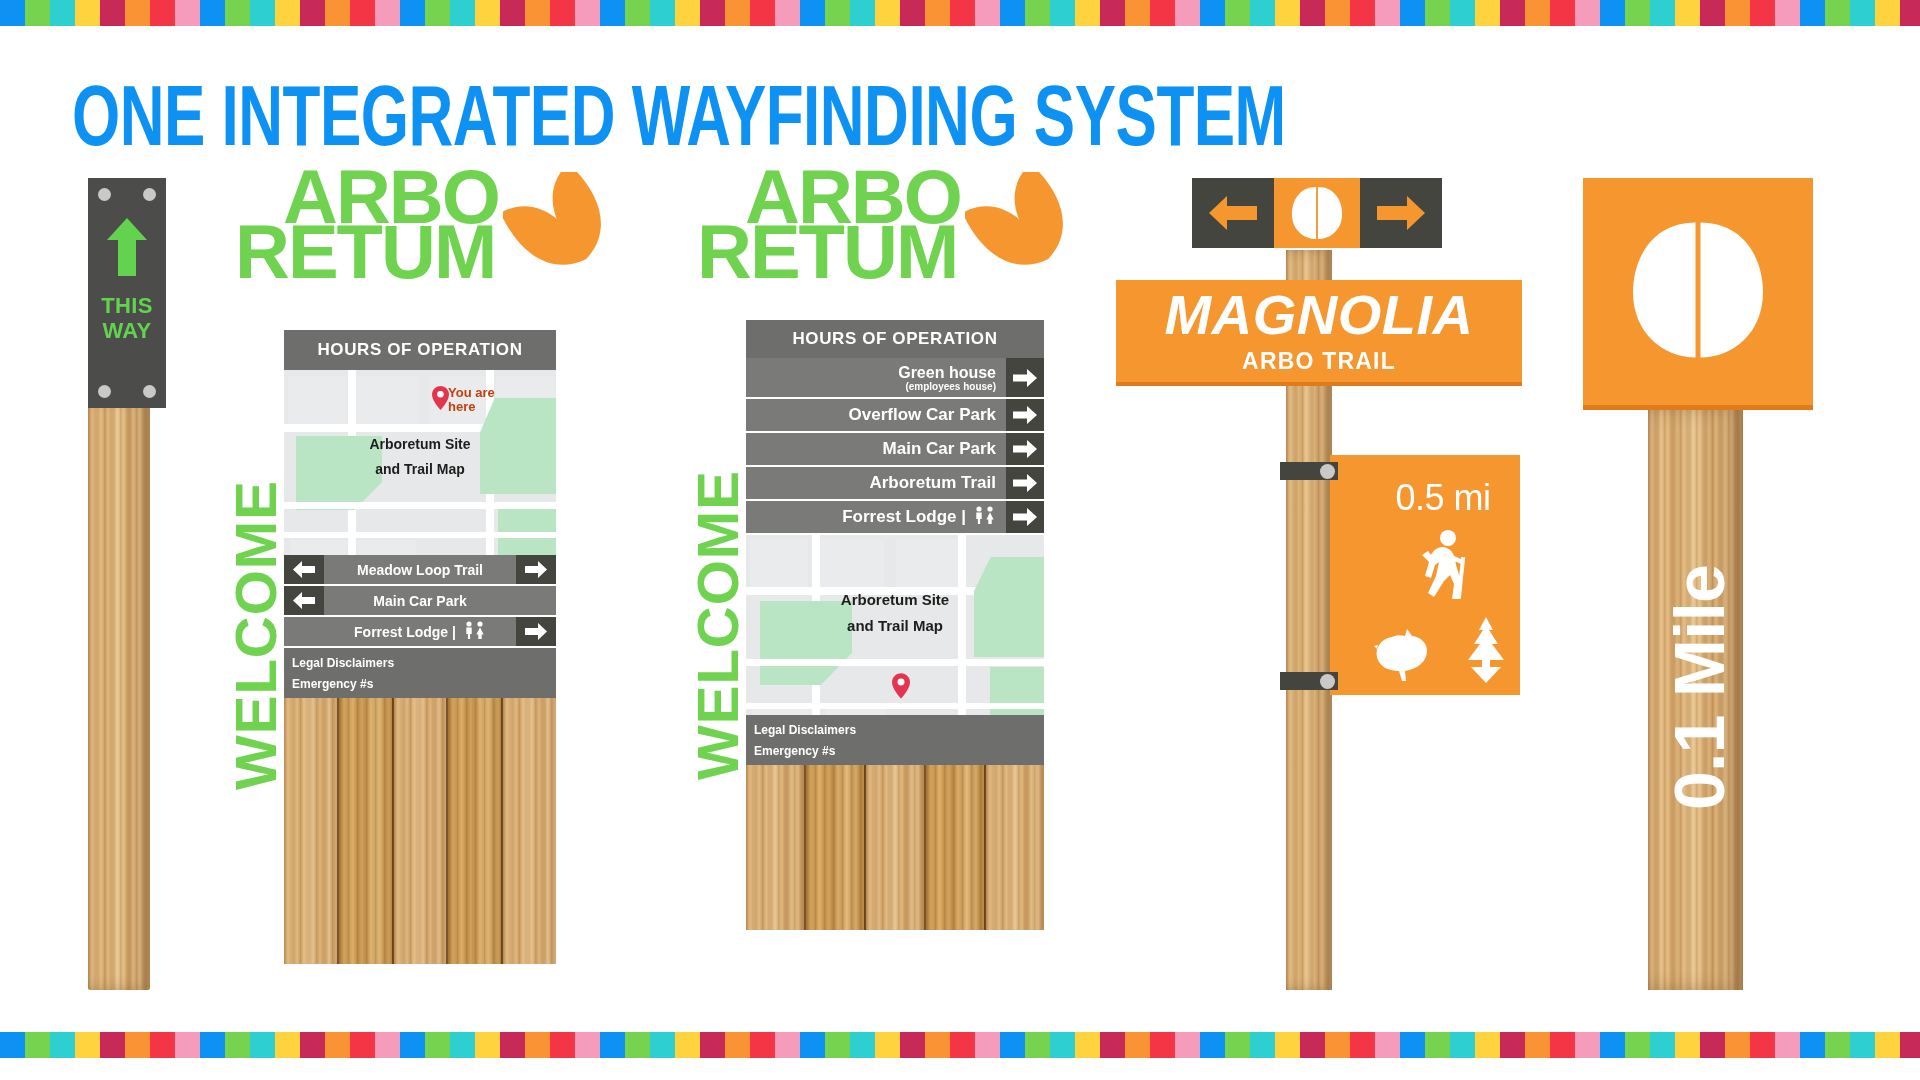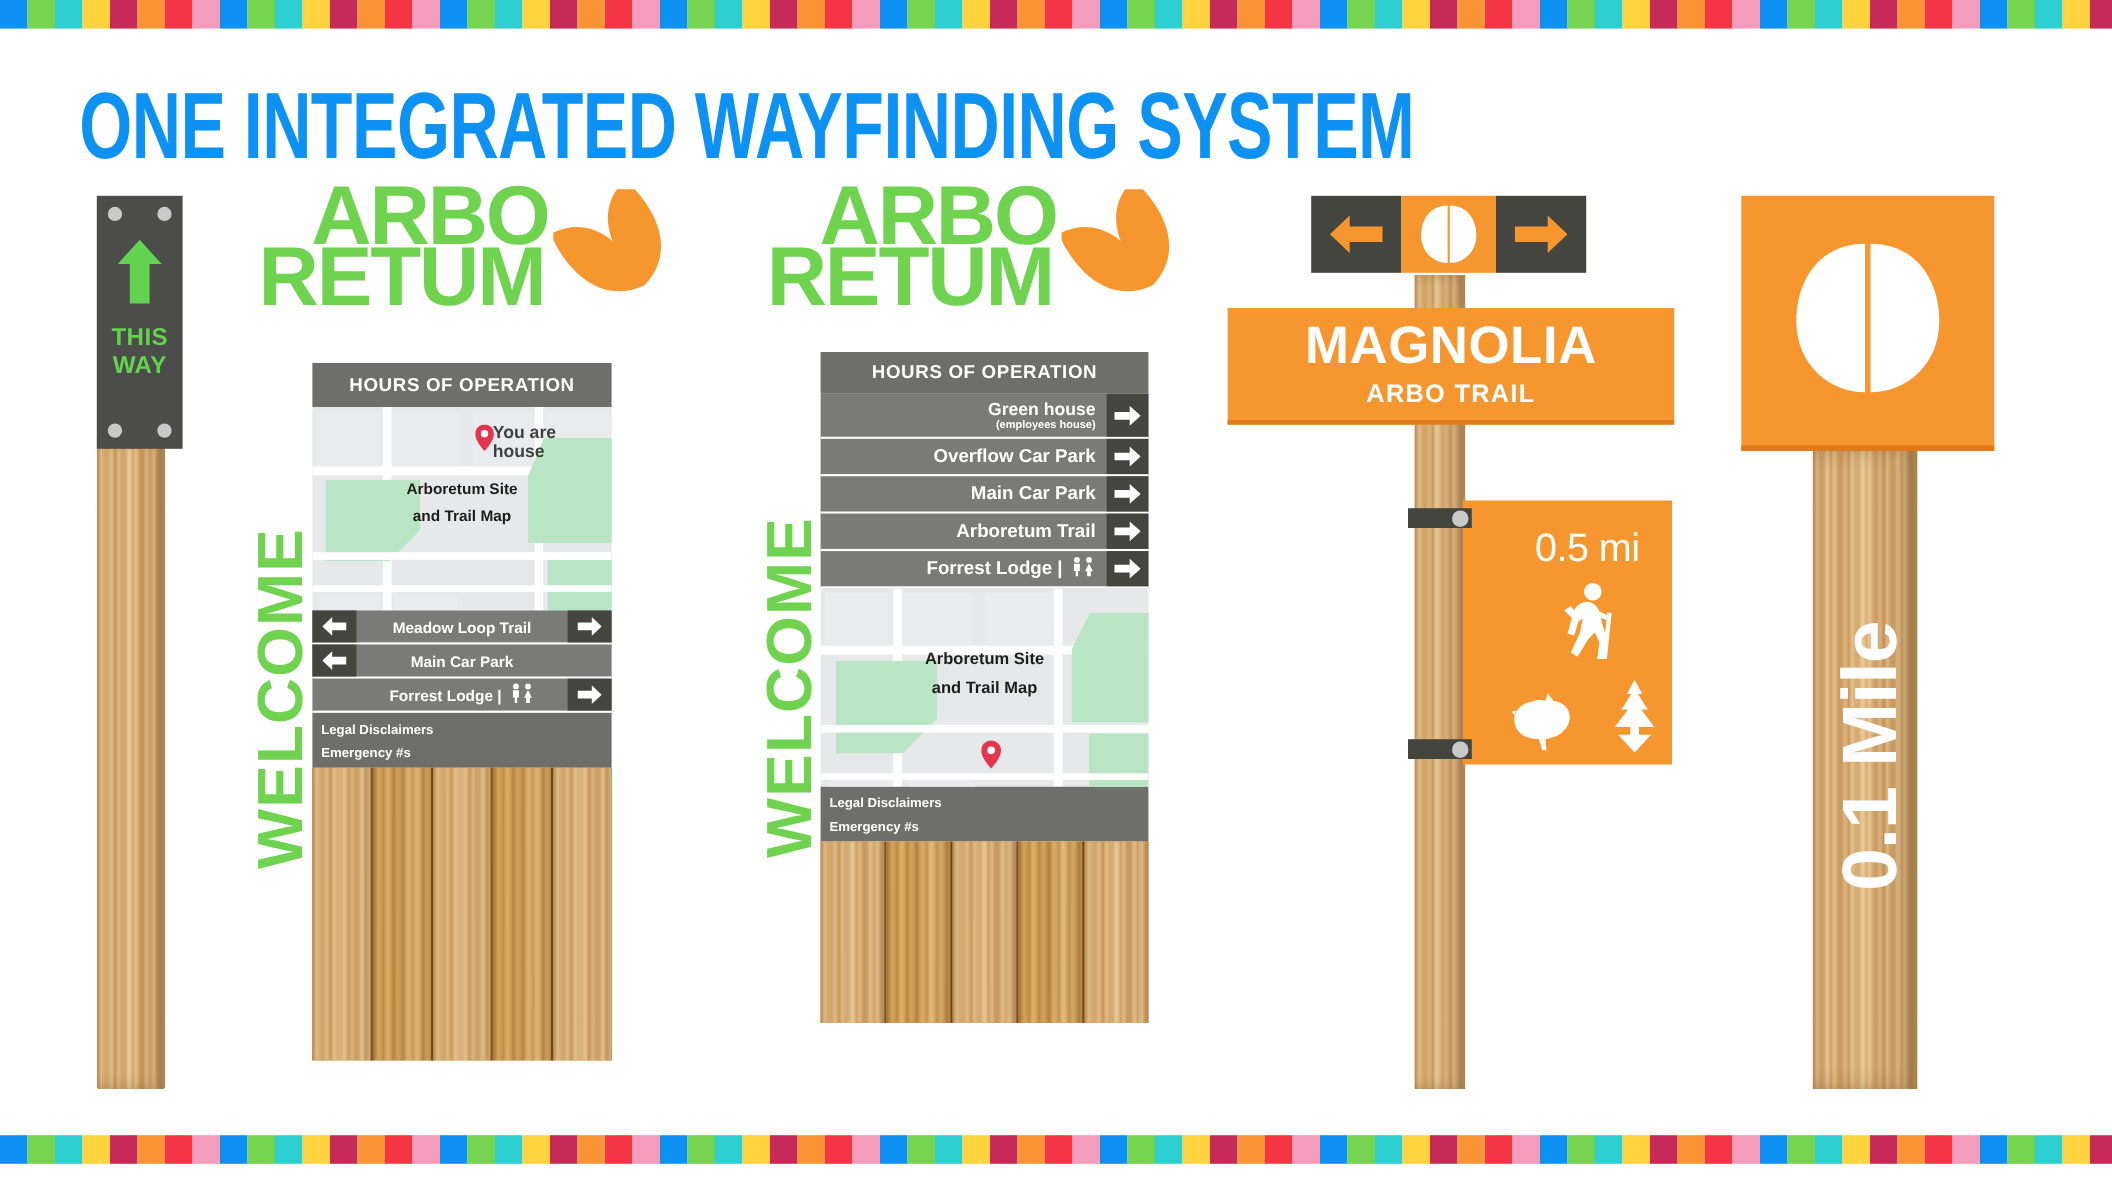--- a/index.html
+++ b/index.html
@@ -82,21 +82,21 @@
   }
   .map-road { position:absolute; background:#ffffff; }
   .map-block { position:absolute; background:#e9ebec; }
   .map-green { position:absolute; background:#b9e5c4; }
   .map-label {
     position:absolute; color:#1d1d1b; font-weight:bold;
     line-height:1.75; text-align:center; width:100%;
   }
   .pin { position:absolute; }
   .youarehere {
-    position:absolute; color:#404040; font-weight:bold; font-size:16px;
+    position:absolute; color:#c2410c; font-weight:bold; font-size:13px;
     line-height:1.05;
   }
 
   .dir-row {
     display:flex; align-items:stretch; background:#7a7a78;
     border-bottom:2px solid #ffffff; position:relative;
   }
   .dir-arrow-box {
     background:#45453f; display:flex; align-items:center; justify-content:center;
     flex:0 0 auto;
@@ -295,21 +295,21 @@
         <div class="map-block" style="left:74px;top:170px;width:58px;height:18px;"></div>
 
         <div class="pin" style="left:148px;top:16px;">
           <svg width="17" height="24" viewBox="0 0 17 24">
             <path d="M8.5 0 C3.8 0 0 3.8 0 8.5 C0 15 8.5 24 8.5 24 C8.5 24 17 15 17 8.5 C17 3.8 13.2 0 8.5 0 Z" fill="#e4354f"></path>
             <circle cx="8.5" cy="8.3" r="3.3" fill="#ffffff"></circle>
           </svg>
         </div>
         <div class="youarehere" style="left:164px;top:16px;">
           <span>You are</span><br>
-          <span>house</span>
+          <span>here</span>
         </div>
 
         <div class="map-label" style="left:0;top:62px;font-size:14px;">
           <div>Arboretum Site</div>
           <div>and Trail Map</div>
         </div>
       </div>
 
       <div>
 
@@ -514,21 +514,21 @@
         </svg>
       </div>
       <div class="topper-side" style="width:82px;">
         <svg width="48" height="34" viewBox="0 0 48 34">
             <path d="M30 0 L30 10 L0 10 L0 24 L30 24 L30 34 L48 17 Z" fill="#f6962e"></path>
           </svg>
       </div>
     </div>
 
     <div class="mag-board" style="left:1116px;top:280px;width:406px;height:106px;">
-      <div class="mag-title" style="font-size:48px;line-height:1;">MAGNOLIA</div>
+      <div class="mag-title" style="font-size:56px;line-height:1;font-style:italic;">MAGNOLIA</div>
       <div class="mag-sub" style="font-size:23px;margin-top:5px;">ARBO TRAIL</div>
     </div>
 
     <div class="mi-board" style="left:1330px;top:455px;width:190px;height:240px;">
       <div class="mi-value" style="font-size:36px;margin-top:22px;letter-spacing:-0.5px;">0.5 mi</div>
       <div style="margin-top:10px;">
         <svg width="62" height="72" viewBox="0 0 62 72">
           <circle cx="36" cy="9" r="8" fill="#fff"></circle>
           <path d="M30 18 C22 19 18 25 17 33 L13 47 L19 49 L23 36 L27 33 L24 47 L16 64 L22 68 L32 52 L38 46 L42 55 L40 70 L47 70 L49 52 L44 36 C43 24 38 18 30 18 Z" fill="#fff"></path>
           <path d="M10 26 L16 22 L22 30 L18 34 Z" fill="#fff"></path>

